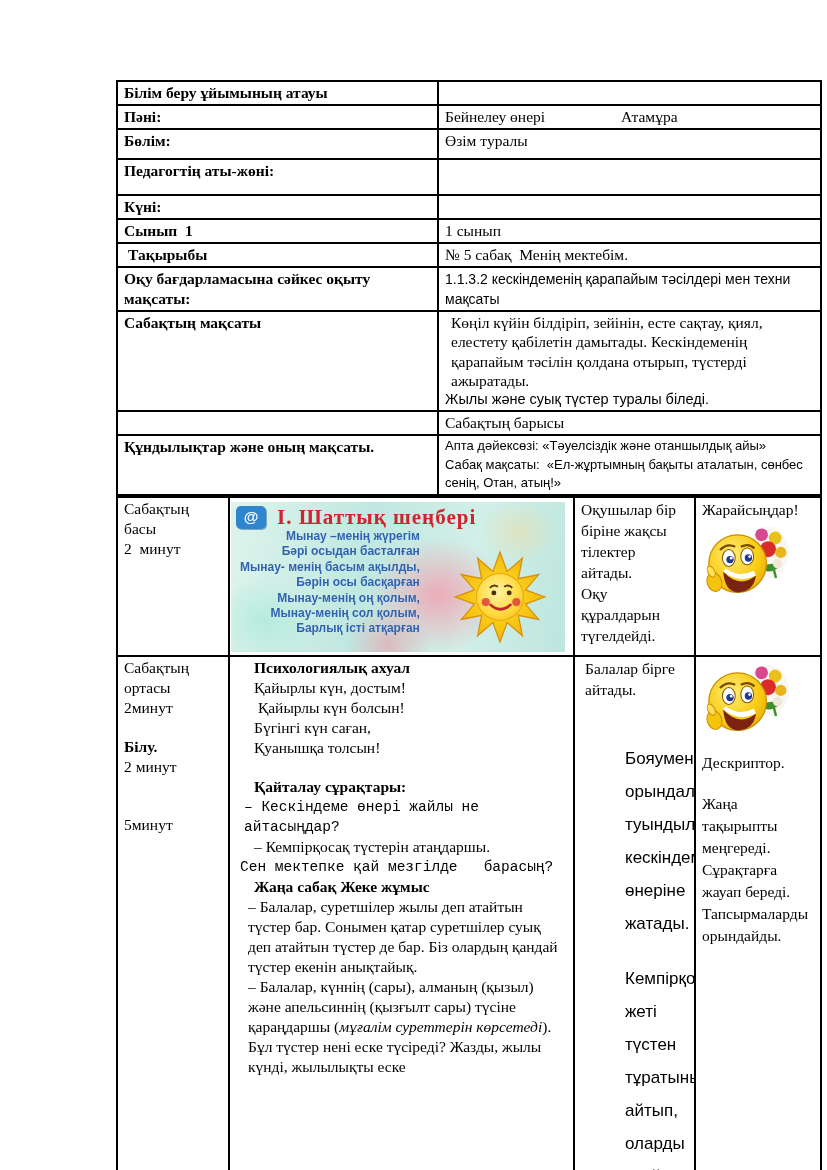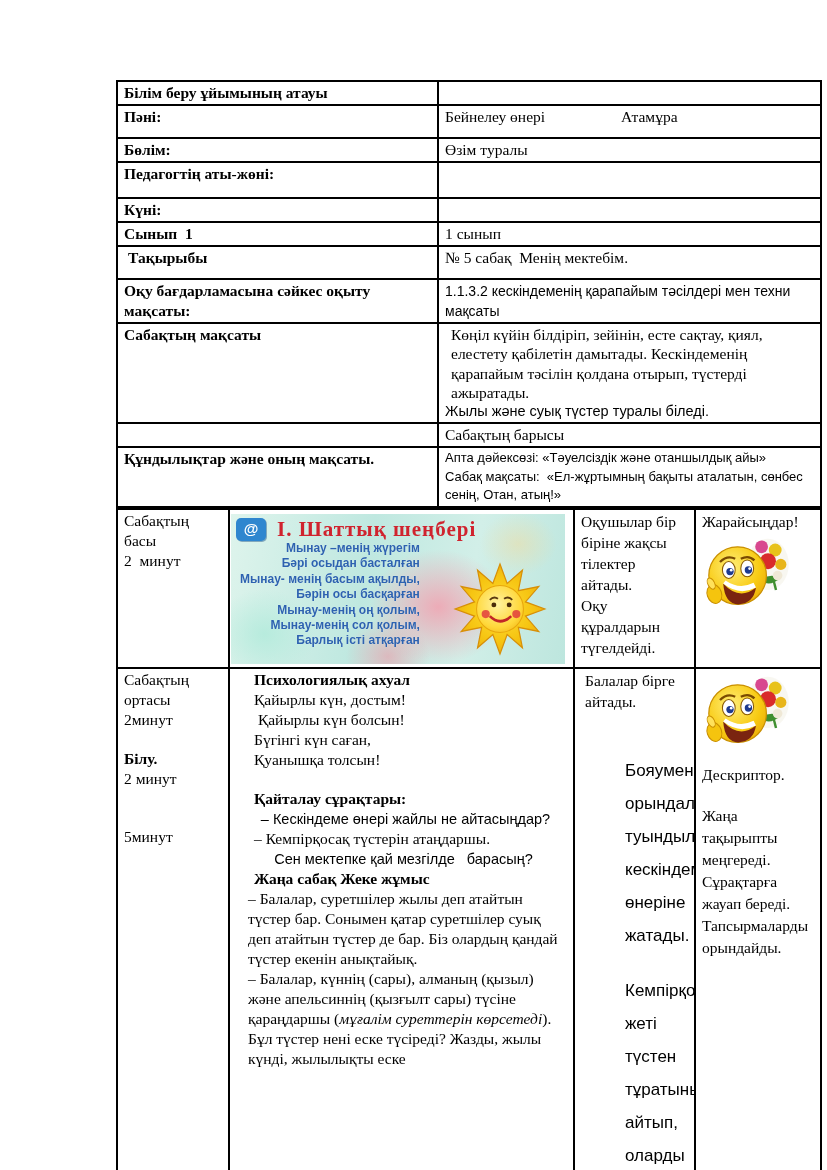--- a/index.html
+++ b/index.html
@@ -19,21 +19,21 @@
   .nowrap{white-space:pre;}
   .pre{white-space:pre-wrap;}
   .ind{padding-left:6px;}
 
   
   .plan td{font-size:15.5px;line-height:20px;}
   .stage-cell{position:relative;}
   .gap19{height:19px;}
   .bold{font-weight:bold;}
   .t-col{line-height:19px;font-size:15.5px;}
-  .t-col .sansline{font-family:Liberation Sans, sans-serif;font-size:14.5px;text-align:center;}
+  .t-col .sansline{font-family:Liberation Mono, monospace;font-size:14.5px;}
   .stu-serif{font-size:15.5px;line-height:21px;}
   .stu-sans{font-family:"Liberation Sans", sans-serif;font-size:17px;line-height:33px;margin-left:44px;}
   .assess-text{font-size:15.5px;line-height:21px;}
   .bottom-time{position:absolute;left:6px;bottom:4px;}
 
   
   .pic{
     position:relative;margin:3px 0 0 -1px;width:334px;height:150px;overflow:hidden;
     background:
       radial-gradient(95px 80px at 62% 62%, rgba(242,160,175,.85), rgba(242,160,175,0) 72%),
@@ -68,43 +68,43 @@
   <table class="info">
     <colgroup>
         <col style="width:321px">
         <col style="width:383px">
       </colgroup>
     <tbody>
         <tr style="height:23px">
       <td class="lbl">Білім беру ұйымының атауы</td>
       <td class="val"></td>
     </tr>
-    <tr style="height:33px">
+    <tr style="height:24px">
       <td class="lbl">Пәні:</td>
       <td class="val">
         <span>Бейнелеу өнері</span><span style="display:inline-block;margin-left:76px">Атамұра</span>
       </td>
     </tr>
-    <tr style="height:24px">
+    <tr style="height:30px">
       <td class="lbl">Бөлім:</td>
       <td class="val">Өзім туралы</td>
     </tr>
     <tr style="height:36px">
       <td class="lbl">Педагогтің аты-жөні:</td>
       <td class="val"></td>
     </tr>
     <tr style="height:24px">
       <td class="lbl">Күні:</td>
       <td class="val"></td>
     </tr>
     <tr style="height:24px">
       <td class="lbl nowrap">Сынып  1</td>
       <td class="val">1 сынып</td>
     </tr>
-    <tr style="height:33px">
+    <tr style="height:24px">
       <td class="lbl" style="padding-left:10px">Тақырыбы</td>
       <td class="val pre">№ 5 сабақ  Менің мектебім.</td>
     </tr>
     <tr style="height:42px">
       <td class="lbl">Оқу бағдарламасына сәйкес оқыту мақсаты:</td>
       <td class="val-sans">
         <div class="nowrap">1.1.3.2 кескіндеменің қарапайым тәсілдері мен техни</div>
         <div>мақсаты</div>
       </td>
     </tr>

